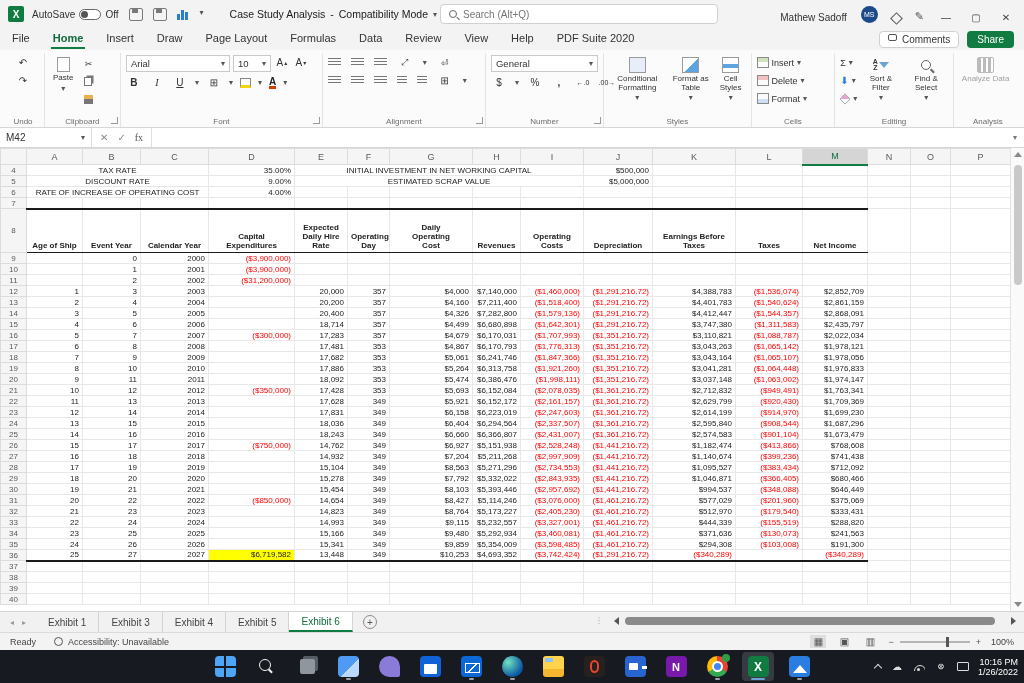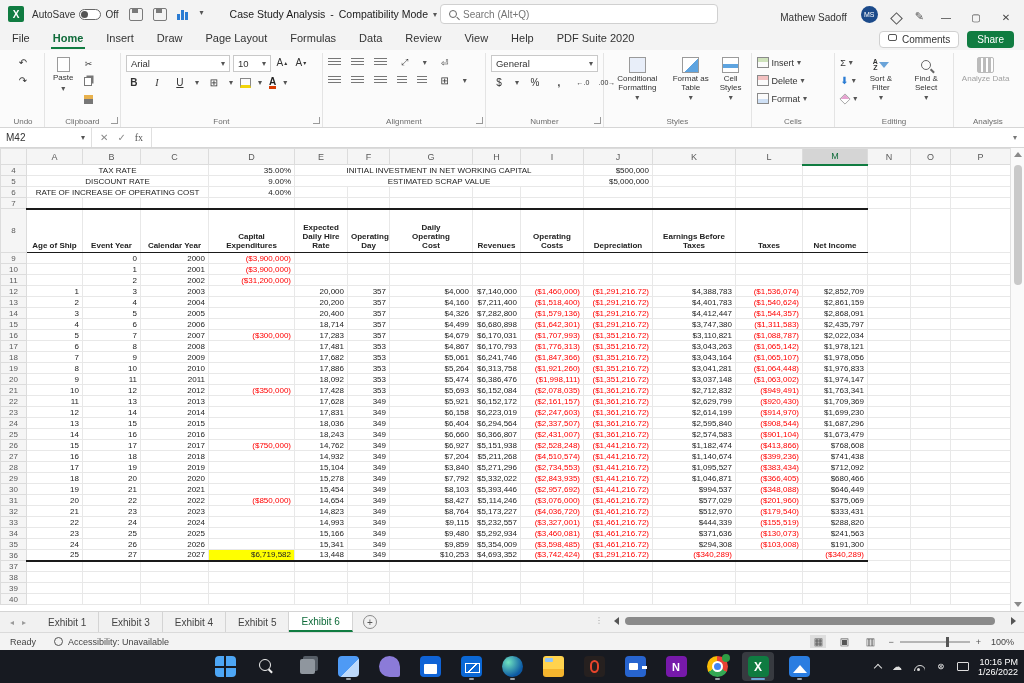--- a/index.html
+++ b/index.html
@@ -914,38 +914,38 @@
           <tr>
             <td class="rowhead">27</td>
             <td class="num">16</td>
             <td class="num">18</td>
             <td class="num">2018</td>
             <td class="num"></td>
             <td class="num">14,932</td>
             <td class="num">349</td>
             <td class="num">$7,204</td>
             <td class="num">$5,211,268</td>
-            <td class="num neg">($4,510,574)</td>
+            <td class="num neg">($2,997,909)</td>
             <td class="num neg">($1,441,216.72)</td>
             <td class="num">$1,140,674</td>
             <td class="num neg">($399,236)</td>
             <td class="num">$741,438</td>
             <td></td>
             <td></td>
             <td></td>
           </tr>
           <tr>
             <td class="rowhead">28</td>
             <td class="num">17</td>
             <td class="num">19</td>
             <td class="num">2019</td>
             <td class="num"></td>
             <td class="num">15,104</td>
             <td class="num">349</td>
-            <td class="num">$3,840</td>
+            <td class="num">$8,563</td>
             <td class="num">$5,271,296</td>
             <td class="num neg">($2,734,553)</td>
             <td class="num neg">($1,441,216.72)</td>
             <td class="num">$1,095,527</td>
             <td class="num neg">($383,434)</td>
             <td class="num">$712,092</td>
             <td></td>
             <td></td>
             <td></td>
           </tr>
@@ -1009,21 +1009,21 @@
           <tr>
             <td class="rowhead">32</td>
             <td class="num">21</td>
             <td class="num">23</td>
             <td class="num">2023</td>
             <td class="num"></td>
             <td class="num">14,823</td>
             <td class="num">349</td>
             <td class="num">$8,764</td>
             <td class="num">$5,173,227</td>
-            <td class="num neg">($4,036,720)</td>
+            <td class="num neg">($2,405,230)</td>
             <td class="num neg">($1,461,216.72)</td>
             <td class="num">$512,970</td>
             <td class="num neg">($179,540)</td>
             <td class="num">$333,431</td>
             <td></td>
             <td></td>
             <td></td>
           </tr>
           <tr>
             <td class="rowhead">33</td>

